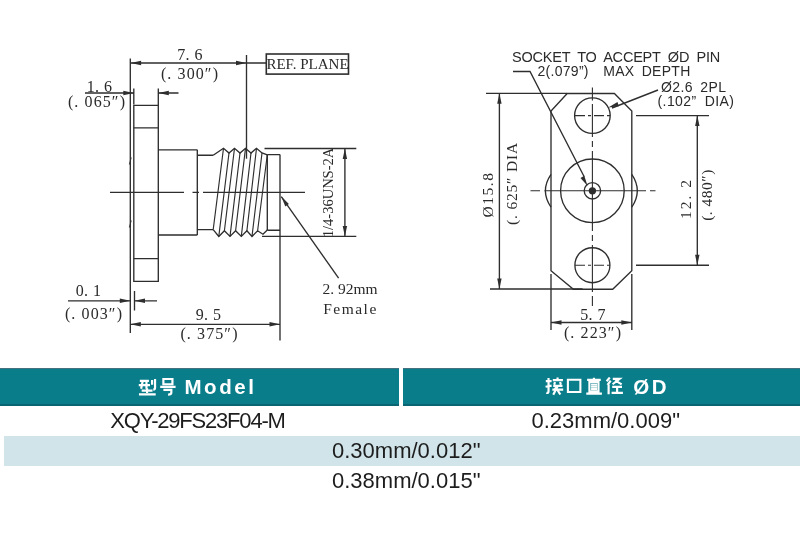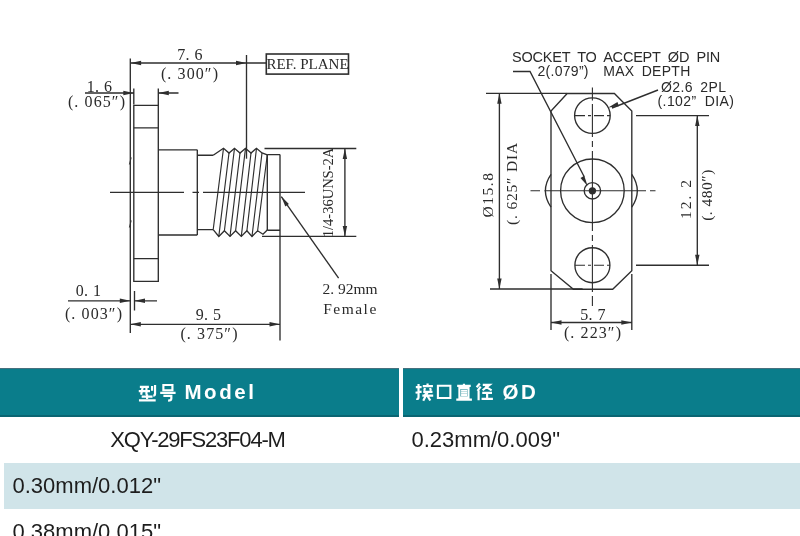--- a/index.html
+++ b/index.html
@@ -2,24 +2,24 @@
 <html><head>
 <meta charset="utf-8">
 <style>
 html,body{margin:0;padding:0;width:800px;height:536px;background:#fff;overflow:hidden}
 #wrap{position:relative;width:800px;height:536px;font-family:"Liberation Sans",sans-serif}
 #draw{position:absolute;left:0;top:0}
 #tbl{position:absolute;left:0;top:368px;width:800px;height:168px}
 .row{display:flex;width:800px}
 .c1{width:399px;display:flex;align-items:center;justify-content:center;padding-right:4px;box-sizing:border-box}
 .gap{width:3.5px;background:#fff}
-.c2{flex:1;display:flex;align-items:center;justify-content:flex-start;padding-left:9px}
-.hdr{height:49px;color:#fff}
+.c2{flex:1;display:flex;align-items:center;justify-content:center;padding-left:9px}
+.hdr{height:38px;color:#fff}
 .hdr .c1,.hdr .c2{background:#0a7d8b;border-top:1px solid #47707e;border-bottom:2px solid #0a6572;box-sizing:border-box}
-.r{height:46px;color:#1d1d1d;font-size:22px}
+.r{height:30px;color:#1d1d1d;font-size:22px}
 .r .mod{letter-spacing:-1.2px}
 .lt .c1,.lt .c2{background:#d0e4e9}
 </style>
 </head>
 <body>
 <div id="wrap">
 <svg id="draw" width="800" height="368" viewBox="0 0 800 368">
 <g fill="none" stroke="#2e2e2e" stroke-width="1.35" stroke-linecap="butt">
 
 <path d="M130.3,58.5 V333"></path>

